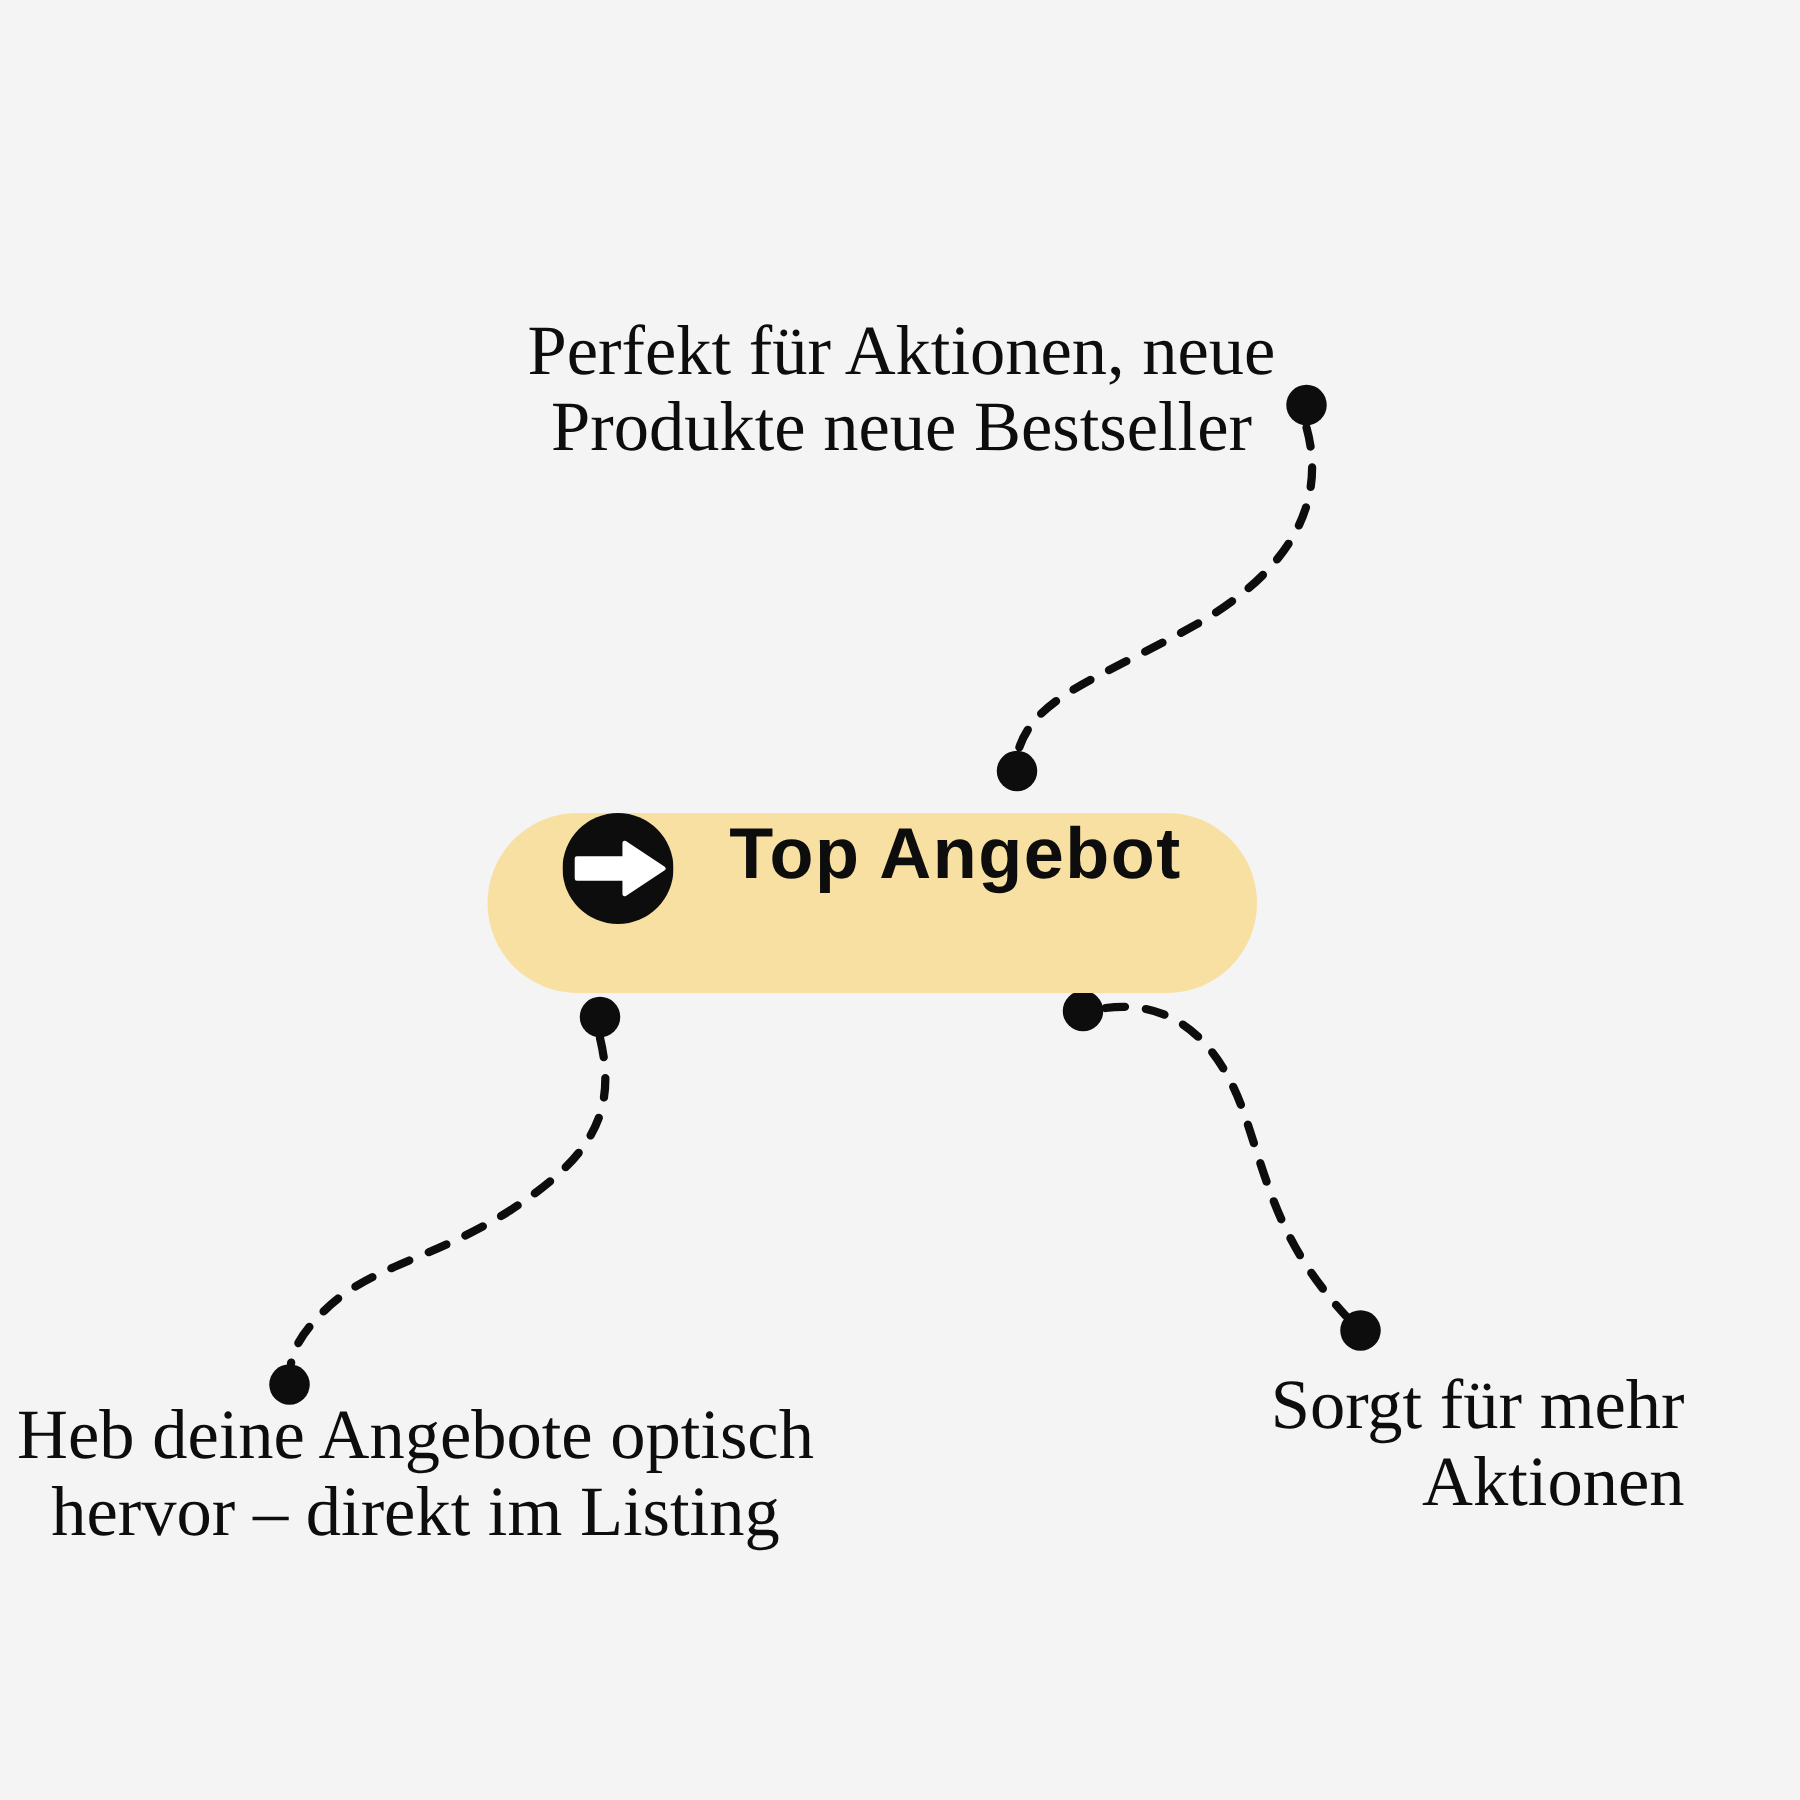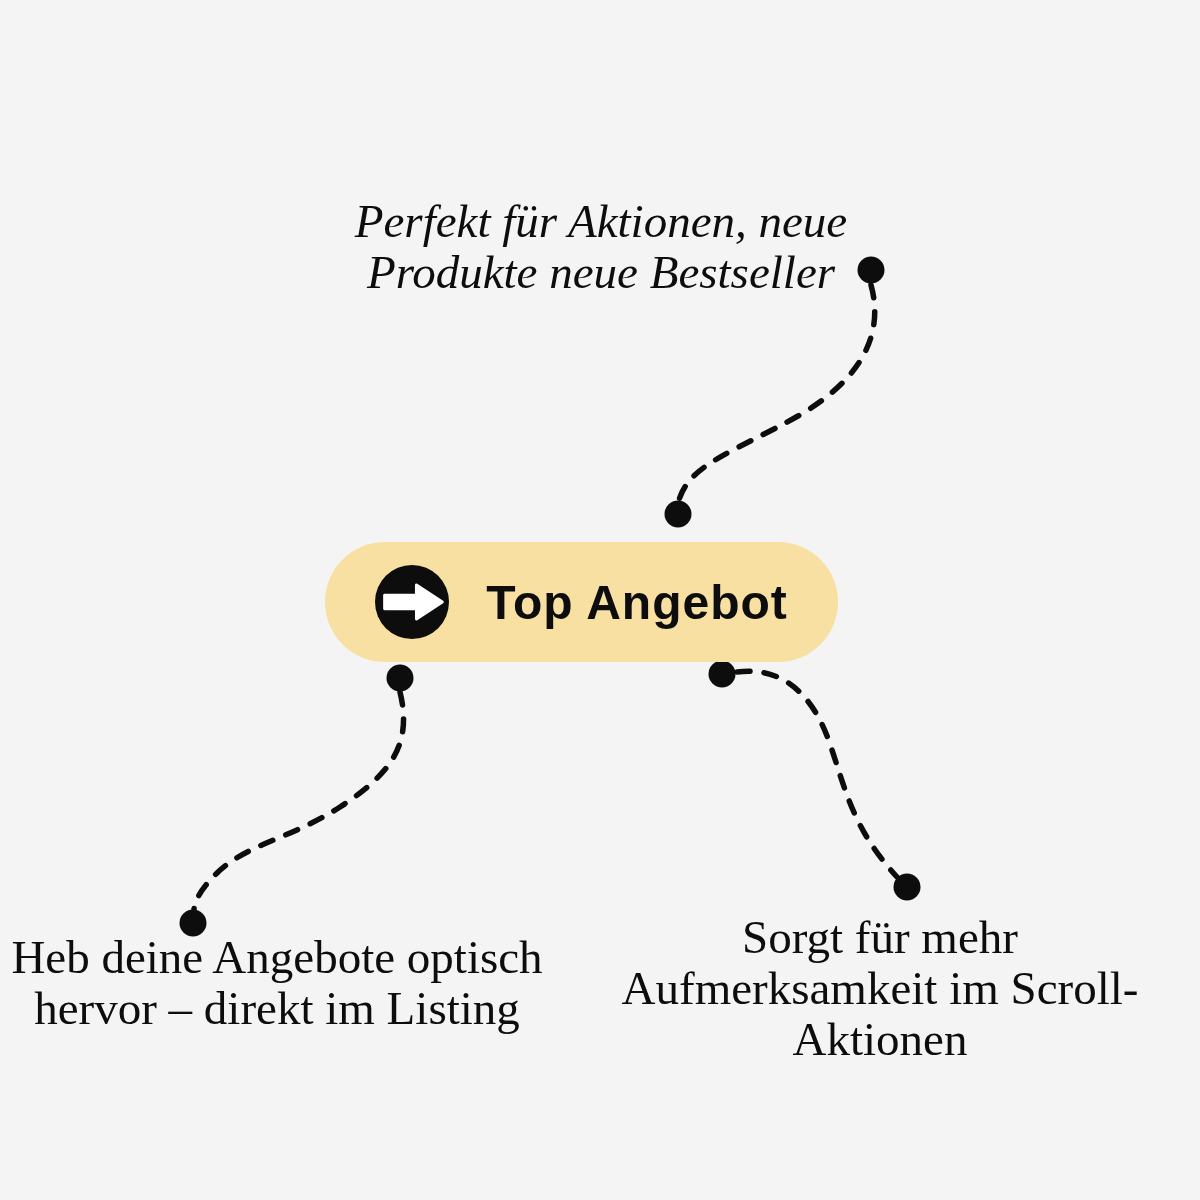--- a/index.html
+++ b/index.html
@@ -22,23 +22,23 @@
     color: var(--ink);
   }
 
   .note {
     position: absolute;
     text-align: center;
     font-size: 47px;
     line-height: 1.08;
     color: var(--ink);
   }
-  .note-top    { left: 271px; top: 196px; width: 660px; font-style: italic; }
+  .note-top    { left: 271px; top: 209px; width: 660px; }
   .note-bl     { left: -3px;  top: 932px; width: 560px; }
-  .note-br     { left: 600px; top: 912px; width: 560px; }
+  .note-br     { left: 563px; top: 912px; width: 560px; text-align: right; }
 
   .connectors {
     position: absolute;
     left: 0; top: 0;
     width: 1200px; height: 1200px;
     pointer-events: none;
   }
   .connectors path {
     fill: none;
     stroke: var(--ink);
@@ -48,21 +48,21 @@
   }
   .connectors circle { fill: var(--ink); }
 
   .badge {
     position: absolute;
     left: 325px; top: 542px;
     width: 513px; height: 120px;
     background: var(--badge-bg);
     border-radius: 60px;
     display: flex;
-    align-items: center;
+    align-items: flex-start;
     justify-content: center;
     gap: 37px;
     cursor: pointer;
   }
   .badge-icon {
     width: 74px; height: 74px;
     display: inline-flex;
     flex: 0 0 auto;
   }
   .badge-icon svg { width: 100%; height: 100%; display: block; }
@@ -85,21 +85,20 @@
     <div>Produkte neue Bestseller</div>
   </div>
 
   <div class="note note-bl">
     <div>Heb deine Angebote optisch</div>
     <div>hervor – direkt im Listing</div>
   </div>
 
   <div class="note note-br">
     <div>Sorgt für mehr</div>
-    <div>Aufmerksamkeit im Scroll-</div>
     <div>Aktionen</div>
   </div>
 
   <svg class="connectors" viewBox="0 0 1200 1200" aria-hidden="true">
     <g>
       <path d="M 871 285 C 884 332, 864 378, 798 416 C 732 453, 690 464, 679 500"></path>
       <circle cx="871" cy="270" r="13.5"></circle>
       <circle cx="678" cy="514" r="13.5"></circle>
     </g>
     <g>

